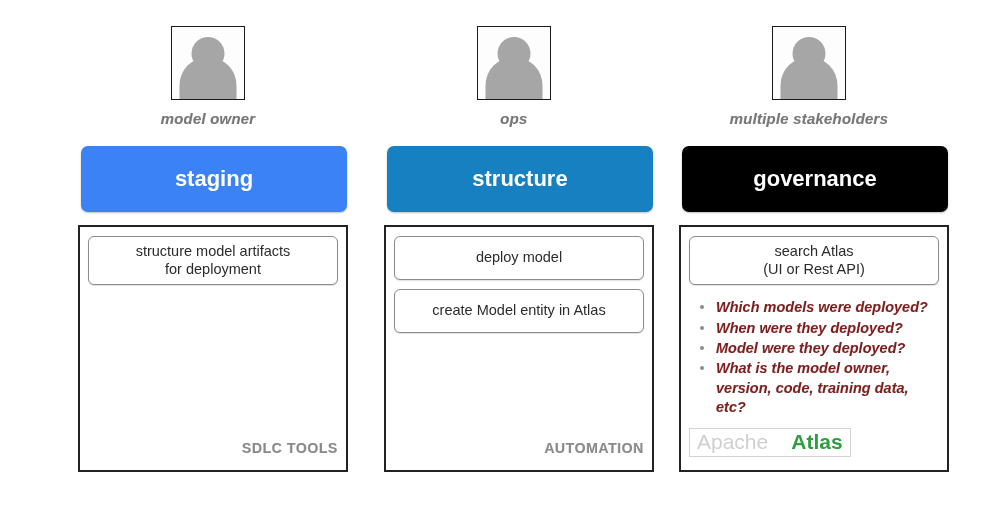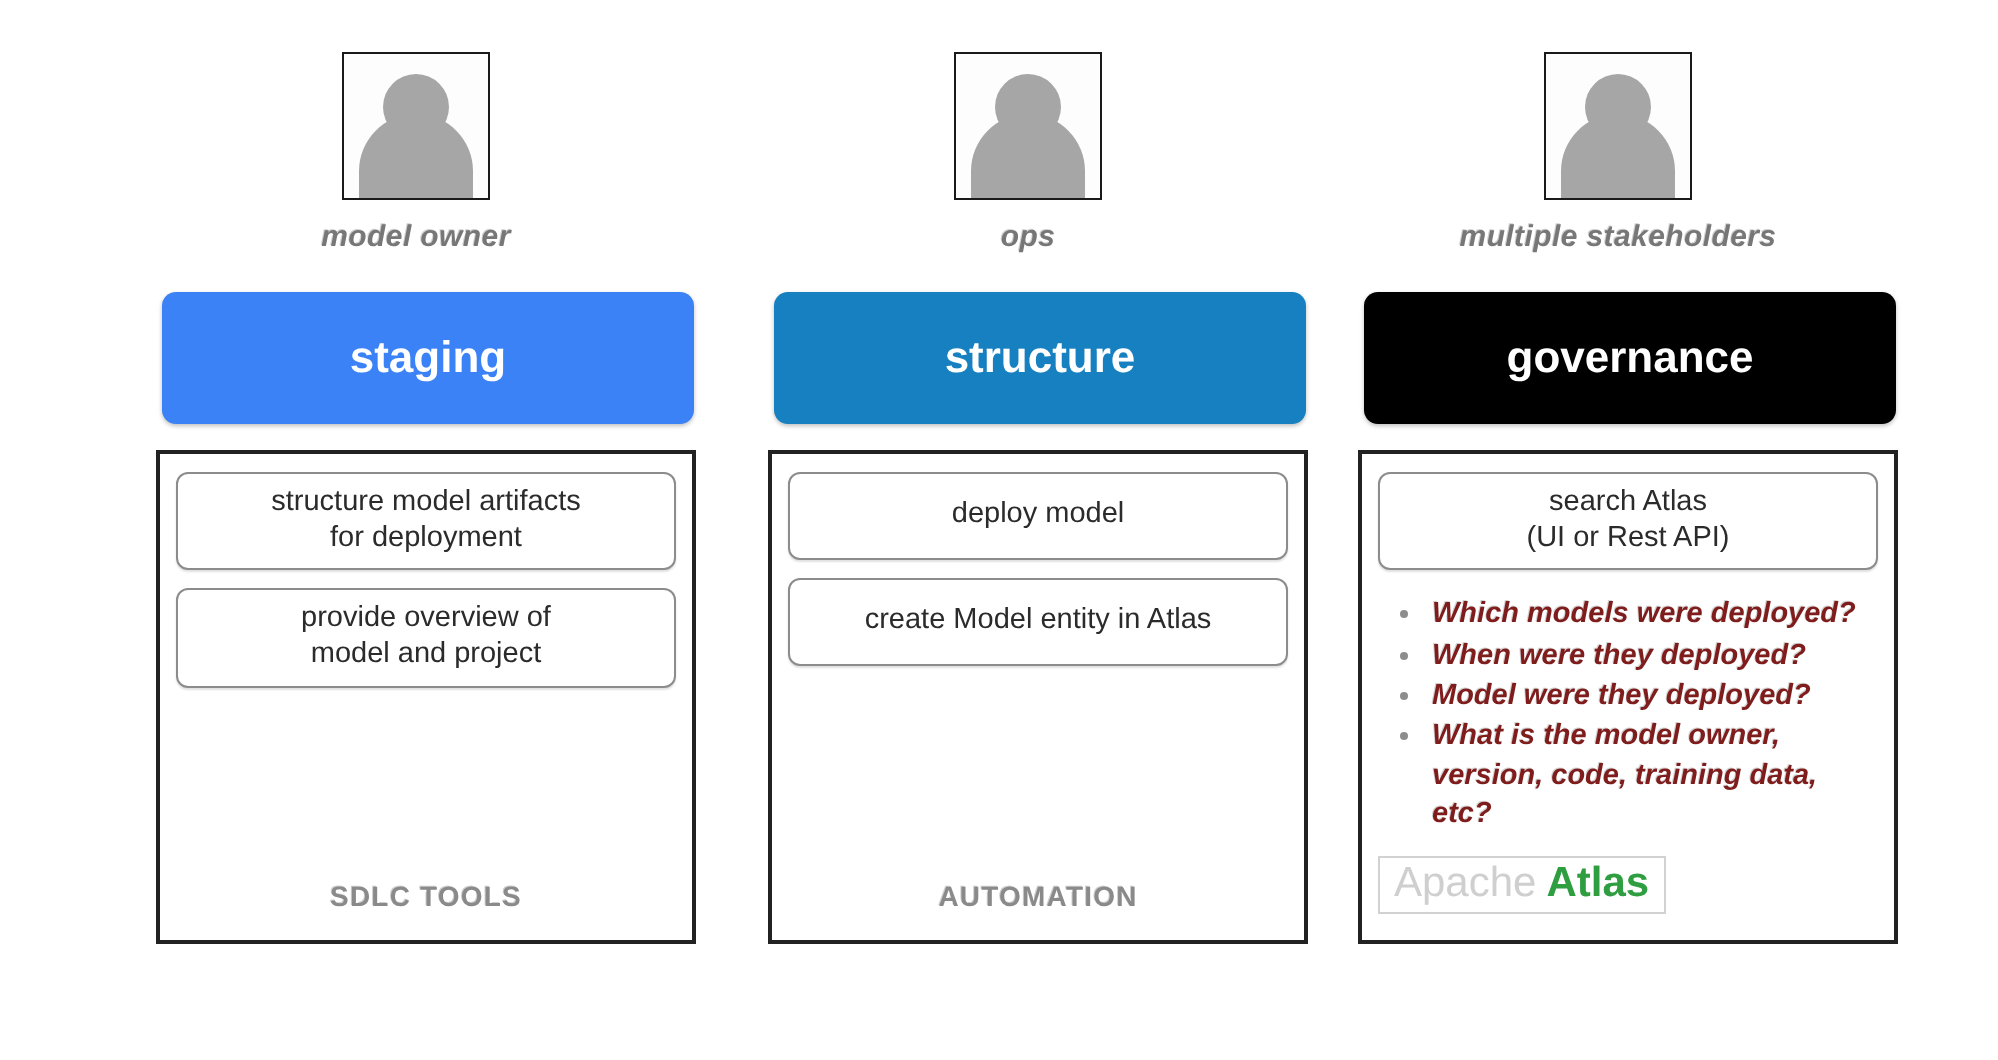--- a/index.html
+++ b/index.html
@@ -139,21 +139,21 @@
     box-shadow: 0 1px 1px rgba(0,0,0,0.12);
     margin-bottom: 9px;
     flex: 0 0 auto;
   }
   .task-card.two-line { min-height: 49px; }
   .task-card.one-line { min-height: 44px; }
 
   
   .footer-label {
     margin-top: auto;
-    text-align: center;
+    text-align: right;
     font-size: 14px;
     font-weight: bold;
     color: #8a8a8a;
     letter-spacing: 0.6px;
     text-shadow: 1px 1px 0 rgba(255,255,255,0.95), -0.5px -0.5px 0 rgba(130,130,130,0.4);
     padding-bottom: 6px;
   }
 
   
   .question-list {
@@ -200,21 +200,21 @@
     line-height: 1.05;
     white-space: nowrap;
   }
   .atlas-apache {
     color: #cfcfcf;
     font-weight: normal;
   }
   .atlas-atlas {
     color: #2f9e41;
     font-weight: bold;
-    margin-left: 5px;
+    margin-left: 23px;
   }
 </style>
 </head>
 <body>
 
 <div id="diagram" style="background: rgb(255, 255, 255);">
 
   <div class="column" id="col-staging">
 
     <div class="avatar-wrap">
@@ -228,26 +228,20 @@
 
     <div class="header-bar" id="hdr-staging" style="background: #3b82f6;">staging</div>
 
     <div class="content-box">
       <div class="task-card two-line">
         <span>
           <span>structure model artifacts</span><br>
           <span>for deployment</span>
         </span>
       </div>
-      <div class="task-card two-line">
-        <span>
-          <span>provide overview of</span><br>
-          <span>model and project</span>
-        </span>
-      </div>
       <div class="footer-label">SDLC TOOLS</div>
     </div>
   </div>
 
   <div class="column" id="col-deployment">
 
     <div class="avatar-wrap">
       <div class="avatar">
         <div class="avatar-head"></div>
         <div class="avatar-body"></div>

